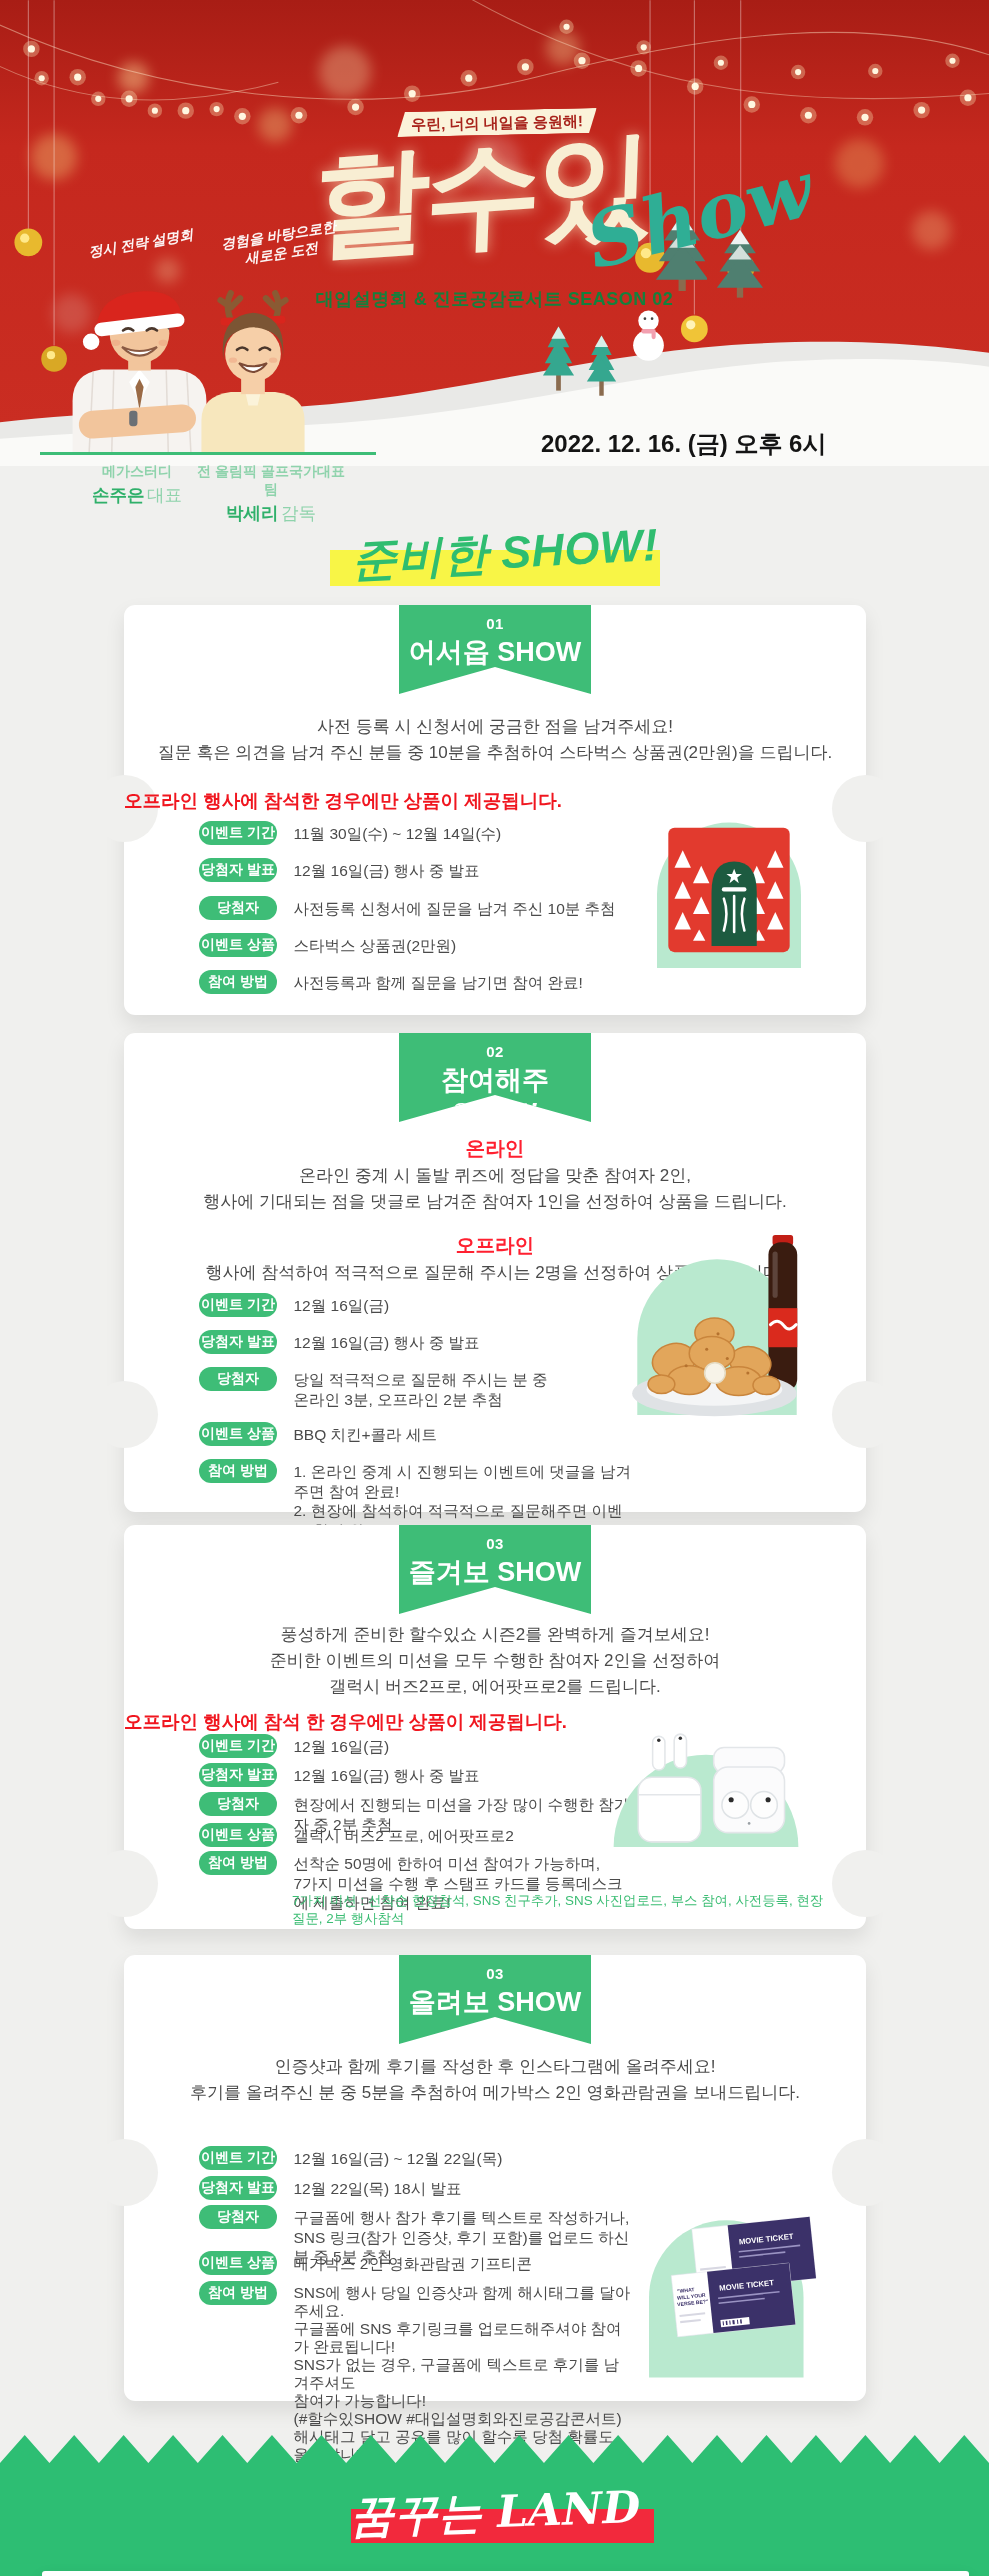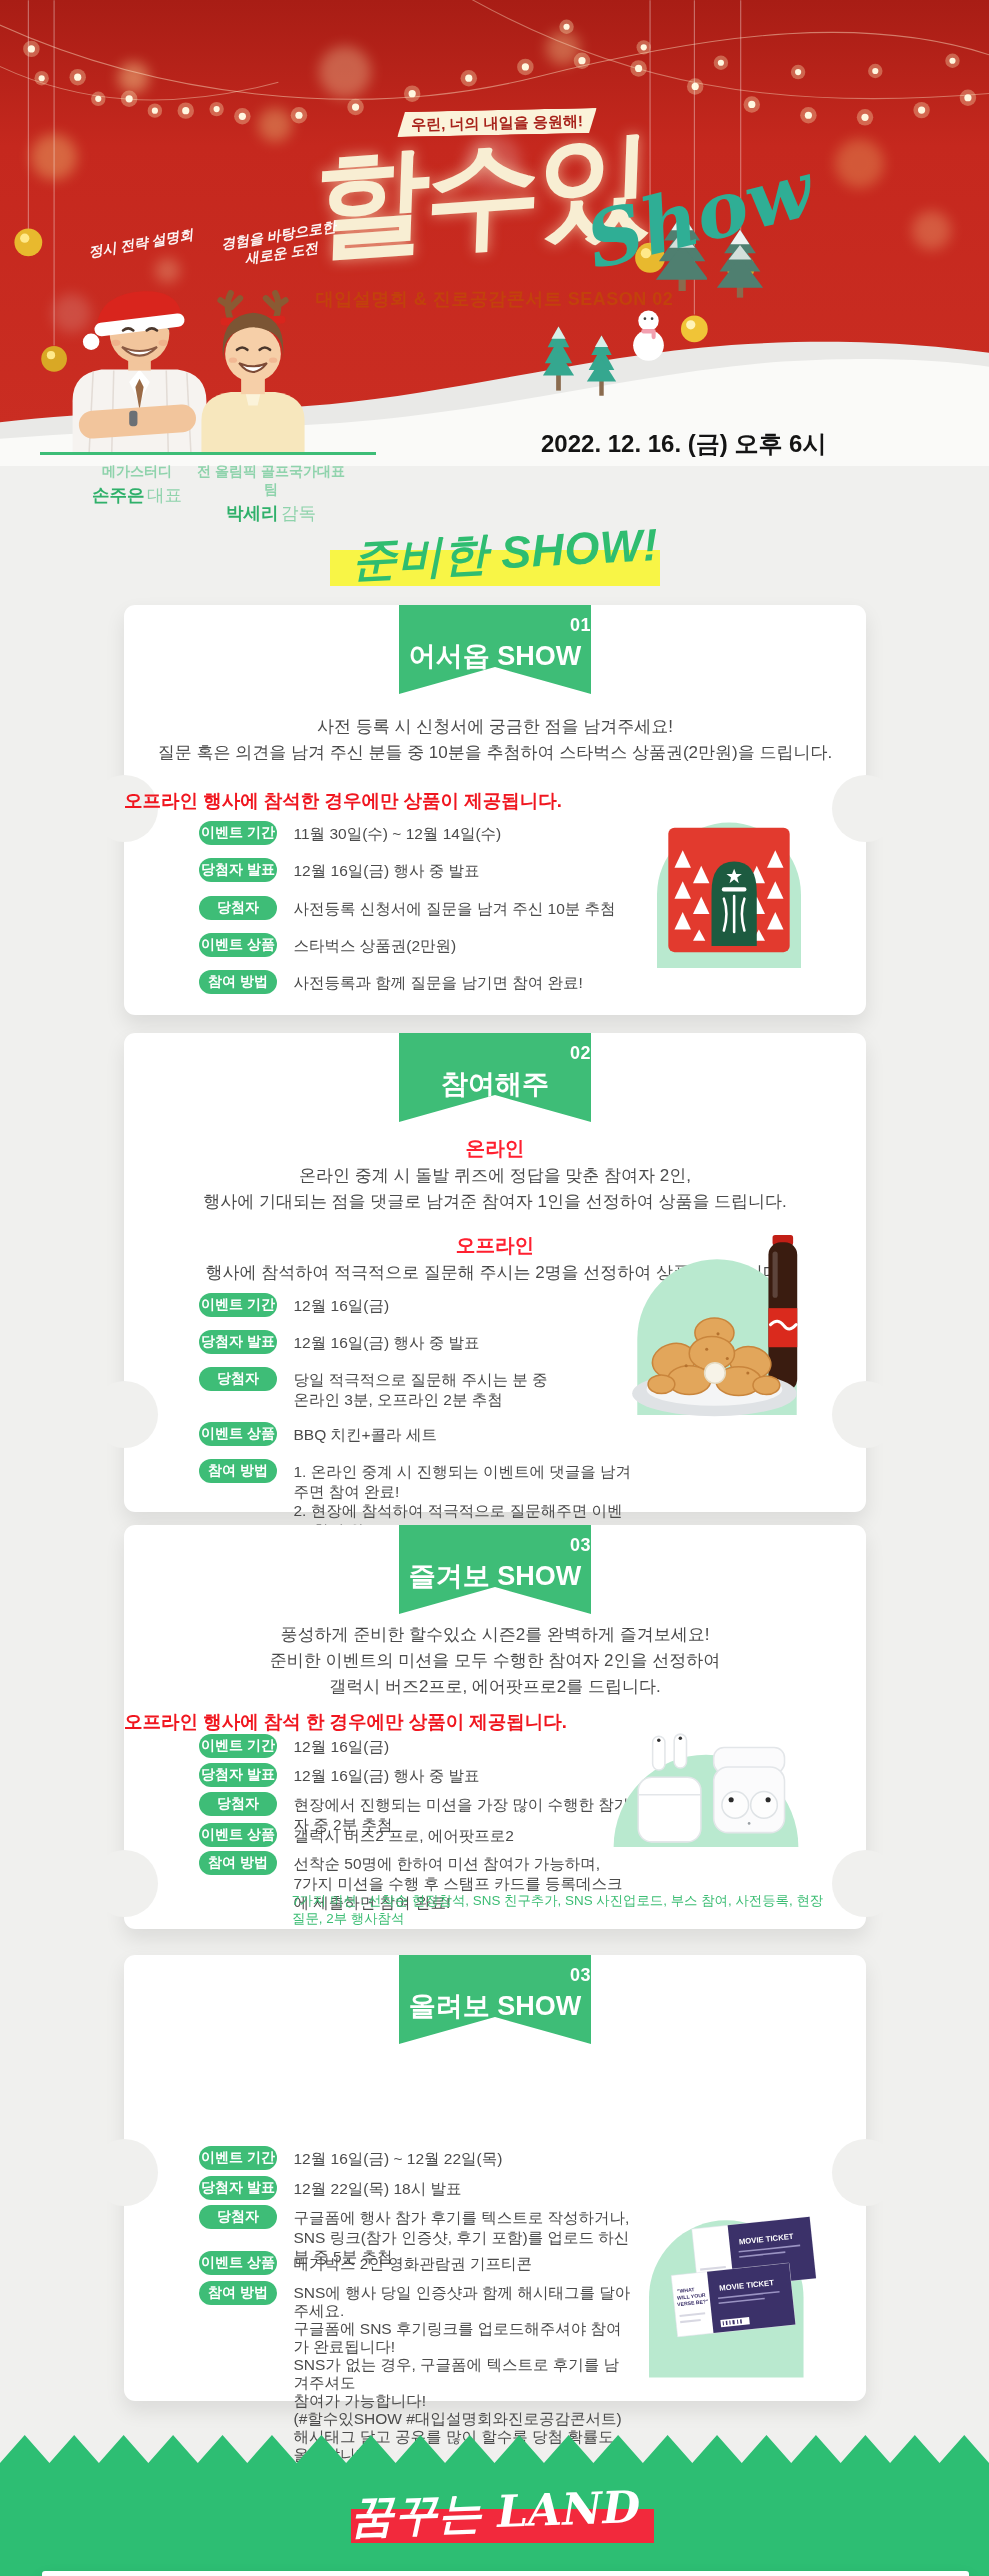--- a/index.html
+++ b/index.html
@@ -12,38 +12,38 @@
   .hdr-red{left:0;top:0;width:989px;height:430px;background:linear-gradient(180deg,#a81d15 0%,#c5281e 34%,#ca2d22 100%);}
   .bokeh{border-radius:50%;filter:blur(6.2px);}
   .banner{left:397px;top:110px;width:200px;height:25px;background:#fbf3da;
           clip-path:polygon(8.2px 0,100% 0,calc(100% - 8.2px) 100%,0 100%);
           transform:rotate(-1.2deg);color:#a8231b;font-size:15px;font-weight:bold;line-height:25px;}
   .title-main{left:296px;top:130px;width:371px;font-size:116px;font-weight:bold;color:#f8eed3;
               transform:rotate(-4deg) skewX(-6deg);letter-spacing:-4.1px;line-height:129px;
               text-shadow:0 0 13.4px rgba(255,240,200,.55);}
   .title-show{left:585px;top:170px;font-family:"DejaVu Serif","Liberation Serif",serif;font-style:italic;
               font-size:77px;font-weight:bold;color:#2fae95;transform:rotate(-14deg);}
-  .subtitle{left:0;top:287px;width:989px;font-size:18px;font-weight:bold;color:#c2410c;letter-spacing:0.5px;}
+  .subtitle{left:0;top:287px;width:989px;font-size:18px;font-weight:bold;color:#15803d;letter-spacing:0.5px;}
   .spk-note{color:#fff;font-style:italic;font-weight:bold;opacity:.95;}
   .venue{left:541px;top:385px;font-size:32px;font-weight:900;color:#3dbd77;letter-spacing:-0.5px;}
   .datetime{left:541px;top:428px;font-size:24px;font-weight:800;color:#141414;}
   .grn-line{left:40px;top:452px;width:336px;height:2.6px;background:#3dbd77;}
   .spk-org{font-size:14px;color:#8fd3ac;font-weight:bold;}
   .spk-name{font-size:17.5px;color:#2fb06a;font-weight:900;margin-top:40px;}
   .spk-role{font-size:17.5px;color:#8fd3ac;font-weight:normal;}
   
   .sec-yellow{left:330px;top:550px;width:330px;height:36px;background:#f8f546;}
   .sec-title{left:299px;top:523px;width:412px;font-size:45px;font-weight:900;font-style:italic;
              color:#2fbd70;transform:rotate(-3deg);letter-spacing:0.5px;}
   
   .card{left:124px;width:742px;background:#fff;border-radius:11.3px;box-shadow:0 9.3px 20.6px rgba(0,0,0,.09);position:absolute;}
   .notch{width:67px;height:67px;border-radius:50%;background:#f0f0ee;position:absolute;}
   .ribbon{position:absolute;left:275px;top:0;width:192px;height:89px;background:#3ebd77;color:#fff;text-align:center;
           clip-path:polygon(0 0,100% 0,100% 100%,50% calc(100% - 27px),0 100%);}
-  .ribbon .num{padding-top:10.3px;font-size:18px;font-weight:900;letter-spacing:0.5px;text-align:right;}
+  .ribbon .num{padding-top:10.3px;font-size:15px;font-weight:900;letter-spacing:0.5px;}
   .ribbon .nm{margin-top:2.1px;font-size:27px;font-weight:900;}
   .intro{position:absolute;left:0;width:742px;text-align:center;font-size:17px;color:#4a4a4a;line-height:26px;}
   .warn{position:absolute;left:0;width:742px;text-align:left;font-size:18.5px;font-weight:900;color:#f0161f;}
   .subhead{position:absolute;left:0;width:742px;text-align:center;font-size:19.6px;font-weight:900;color:#ff2030;}
   .row{position:absolute;left:75px;display:flex;align-items:flex-start;}
   .pill{flex:0 0 78px;height:24px;border-radius:13.4px;background:#3ebd77;color:#fff;font-size:14px;font-weight:900;
         display:flex;align-items:center;justify-content:center;}
   .val{margin-left:16.5px;font-size:15.5px;color:#4a4a4a;line-height:19.6px;padding-top:3.1px;max-width:340px;white-space:pre-line;}
   .mnote{position:absolute;left:168px;font-size:13.4px;font-weight:normal;color:#3cbd74;width:541px;}
   
@@ -505,20 +505,22 @@
     </svg>
   </div>
 
   <div class="card" style="top:1955px;height:446px">
     <div class="notch" style="left:-33px;top:184px"></div>
     <div class="notch" style="right:-33px;top:184px"></div>
     <div class="ribbon">
       <div class="num">03</div>
       <div class="nm">올려보 SHOW</div>
     </div>
+    <div class="intro pre" style="top:99px">인증샷과 함께 후기를 작성한 후 인스타그램에 올려주세요!
+후기를 올려주신 분 중 5분을 추첨하여 메가박스 2인 영화관람권을 보내드립니다.</div>
     <div class="row" style="top:191px">
         <div class="pill">이벤트 기간</div>
         <div class="val">12월 16일(금) ~ 12월 22일(목)</div>
       </div>
     <div class="row" style="top:221px">
         <div class="pill">당첨자 발표</div>
         <div class="val">12월 22일(목) 18시 발표</div>
       </div>
     <div class="row" style="top:250px">
         <div class="pill">당첨자</div>

